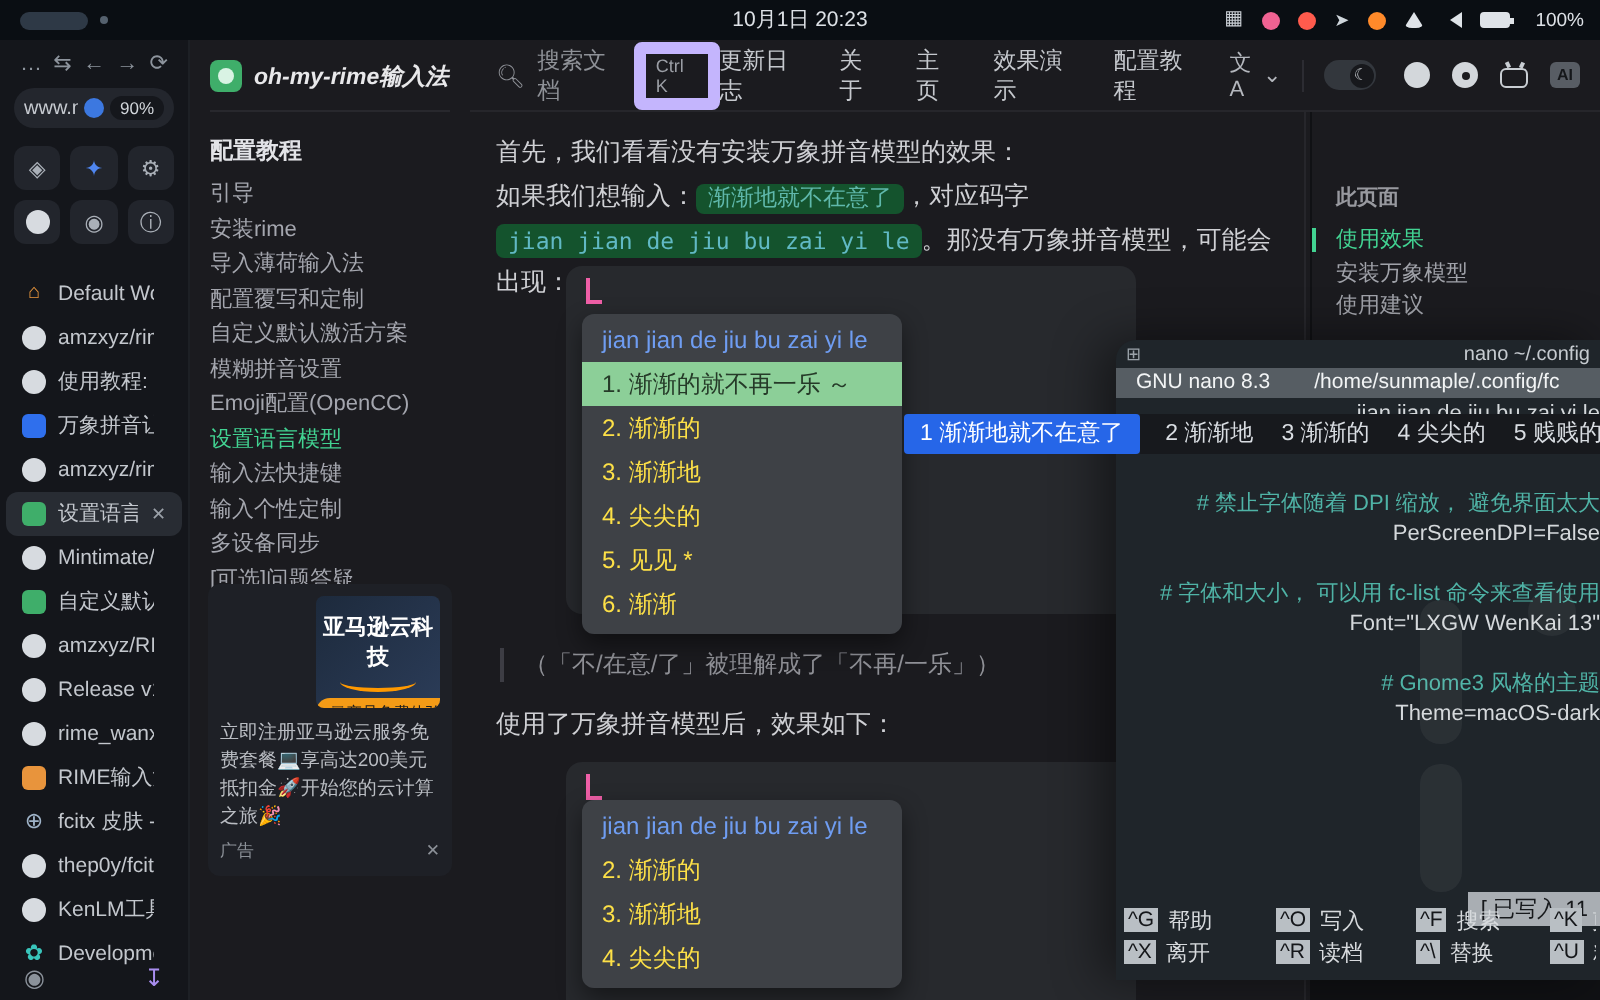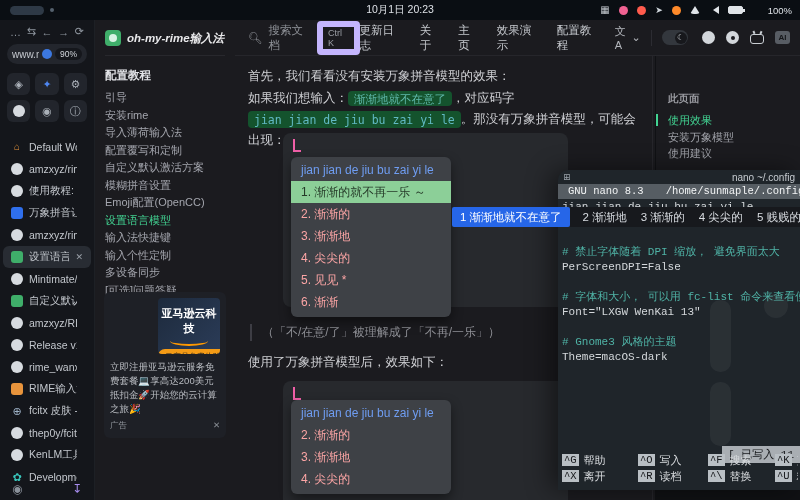--- a/index.html
+++ b/index.html
@@ -1,36 +1,36 @@
 <!DOCTYPE html>
 <html><head>
 <meta charset="utf-8">
 <style>
   *{box-sizing:border-box;margin:0;padding:0}
   html,body{width:800px;height:500px;overflow:hidden;background:#101114;
     font-family:"Liberation Sans","DejaVu Sans",sans-serif;}
   body{position:relative;color:#c8cace;}
-  .mono{font-family:Liberation Mono, monospace;}
+  .mono{font-family:Liberation Sans, sans-serif;text-align:right;}
 
   
   .topbar{position:absolute;left:0;top:0;width:800px;height:20px;background:#0a0e13;
     display:flex;align-items:center;z-index:4;}
   .ws-pill{width:34px;height:9px;background:#2e3946;border-radius:5px;margin-left:10px;}
   .ws-dot{width:4px;height:4px;background:#55616e;border-radius:50%;margin-left:6px;}
   .clock{position:absolute;left:0;right:0;text-align:center;font-size:10.5px;color:#dde1e6;}
   .tray{margin-left:auto;display:flex;align-items:center;gap:9px;margin-right:8px;z-index:1;}
   .tri{font-size:9px;line-height:1;}
   .dot10{width:9px;height:9px;border-radius:50%;}
   .grid-ic{width:10px;height:10px;color:#c9ced4;font-size:10px;line-height:10px;}
   .wifi{width:0;height:0;border-left:5px solid transparent;border-right:5px solid transparent;
     border-bottom:8px solid #dfe3e8;border-radius:40%;}
   .vol{width:0;height:0;border:4px solid transparent;border-right:6px solid #dfe3e8;}
   .batt{width:15px;height:8px;border:1px solid #dfe3e8;border-radius:2px;background:#dfe3e8;position:relative;}
   .batt::after{content:"";position:absolute;right:-3px;top:2px;width:2px;height:3px;background:#dfe3e8;}
-  .batt-label{font-size:9.5px;color:#dde1e6;margin-left:16px;}
+  .batt-label{font-size:9.5px;color:#dde1e6;margin-left:4px;}
 
   
   .bsb{position:absolute;left:0;top:20px;width:95px;height:480px;background:#14161b;z-index:2;
     border-right:1px solid #1d2025;}
   .bsb-toolbar{display:flex;align-items:center;justify-content:space-between;padding:5px 10px 3px;color:#8d949d;font-size:11px;}
   .url-pill{margin:3px 7px;height:20px;background:#23262d;border-radius:10px;display:flex;align-items:center;padding:0 5px;gap:3px;}
   .url-text{font-size:10px;color:#c6cad0;overflow:hidden;white-space:nowrap;}
   .shield{width:10px;height:10px;border-radius:50%;background:#3c78e0;flex:0 0 auto;}
   .zoom-badge{margin-left:auto;background:#15171c;border-radius:8px;padding:1px 5px;font-size:8.5px;color:#d2d6db;}
   .btn-grid{display:grid;grid-template-columns:repeat(3,1fr);gap:5px;padding:6px 7px;}
@@ -109,21 +109,21 @@
   
   .shot{position:absolute;left:48px;background:#27292d;border-radius:8px;z-index:2;}
   .shot1{top:113px;width:285px;height:174px;}
   .shot2{top:361px;width:285px;height:139px;}
   .lcur{position:absolute;left:10px;top:6px;width:8px;height:13px;
     border-left:2px solid #ef5fa7;border-bottom:2px solid #ef5fa7;}
   .popup{position:absolute;left:8px;top:24px;width:160px;background:#3e4146;border-radius:6px;
     padding:3px 0 4px;box-shadow:0 5px 12px rgba(0,0,0,.45);}
   .shot2 .popup{top:19px;}
   .pinyin{color:#6f9df2;font-size:12px;padding:3px 10px 4px;white-space:nowrap;}
-  .cand{font-size:12px;color:#fca5a5;padding:2.5px 10px;white-space:nowrap;}
+  .cand{font-size:12px;color:#fde047;padding:2.5px 10px;white-space:nowrap;}
   .cand.selected{background:#8ccf98;color:#253a28;}
 
   
   .tocdiv{position:absolute;left:652px;top:56px;width:1px;height:444px;background:#26262b;z-index:1;}
   .toc{position:absolute;left:656px;top:56px;width:144px;height:414px;background:#1b1b1f;z-index:1;padding:36px 0 0 12px;}
   .toc-title{font-size:10.5px;color:#98999f;font-weight:bold;margin-bottom:6px;}
   .toc-item{position:relative;font-size:11px;color:#a0a2a9;line-height:16.5px;padding-left:0;}
   .toc-item.active{color:#42d392;}
   .toc-item.active::before{content:"";position:absolute;left:-12px;top:2px;width:2px;height:12px;background:#42d392;}
 

